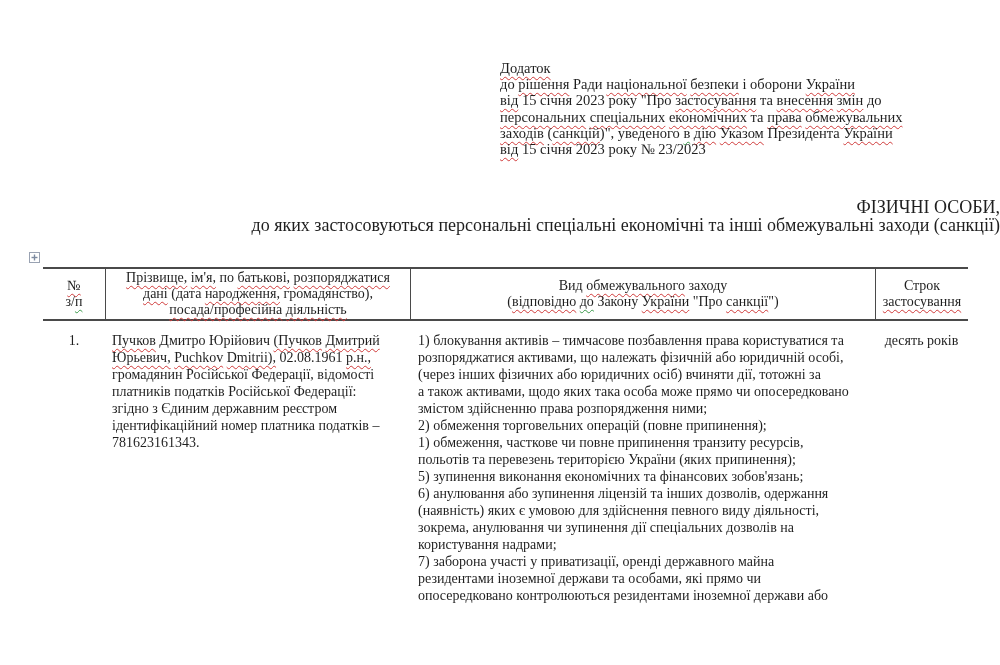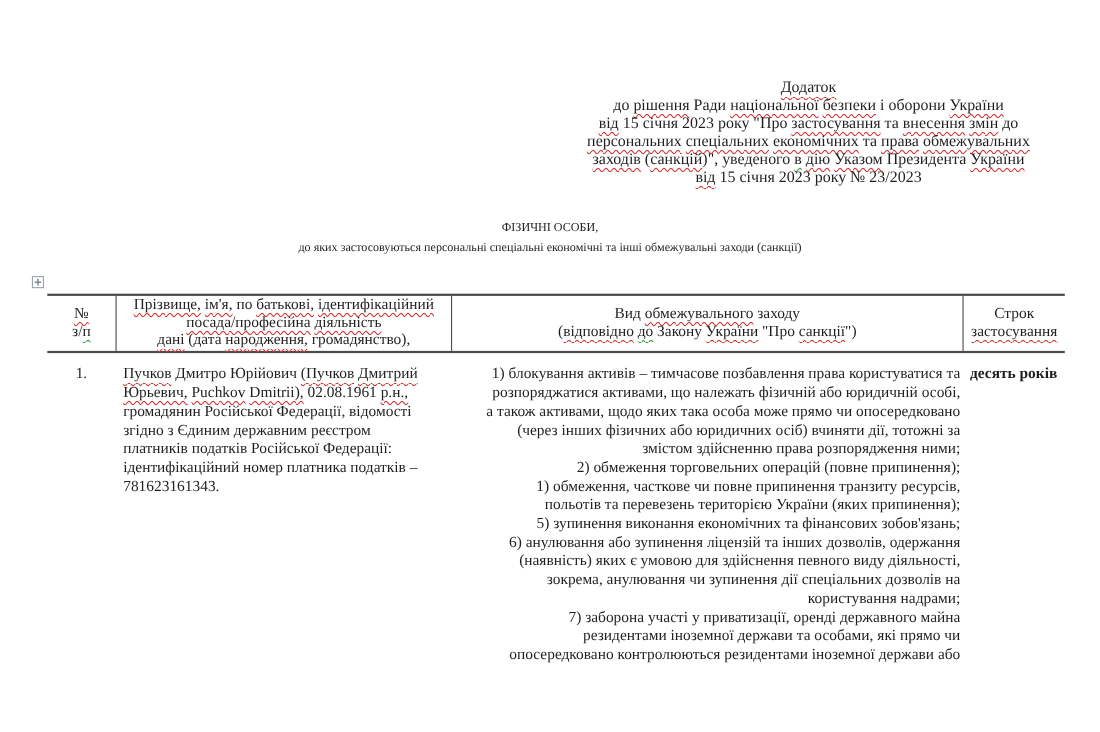--- a/index.html
+++ b/index.html
@@ -20,28 +20,28 @@
   }
   .sq-green {
     text-decoration-line: underline;
     text-decoration-style: wavy;
     text-decoration-color: #3a9a4a;
     text-decoration-thickness: 1px;
     text-underline-offset: 3px;
   }
   #annex-header {
     position: absolute; left 500px;
-    left: 500px; top: 72px; width: 470px;
-    text-align: center;
+    left: 500px; top: 60px; width: 470px;
+    text-align: left;
     font-size: 14.5px; line-height: 16.2px;
   }
   #main-title {
     position: absolute; left: 0; top: 199px; width: 1000px;
-    text-align: center;
-    font-size: 11px; line-height: 17.5px;
+    text-align: right;
+    font-size: 18px; line-height: 17.5px;
   }
   #table-handle {
     position: absolute; left: 28px; top: 250px;
     width: 13px; height: 13px;
     cursor: move;
   }
   #sanctions-table {
     position: absolute; left: 43px; top: 267px; width: 925px;
   }
   .thead {
@@ -64,22 +64,22 @@
     display: grid;
     grid-template-columns: 62px 305px 465px 93px;
   }
   .td {
     padding-top: 11px;
     font-size: 14px; line-height: 17px;
     box-sizing: border-box;
   }
   .td-num { text-align: center; }
   .td-person { padding-left: 7px; padding-right: 2px; }
-  .td-measures { padding-left: 8px; padding-right: 2px; text-align: right; }
-  .td-duration { text-align: center; font-weight: bold; }
+  .td-measures { padding-left: 8px; padding-right: 2px; }
+  .td-duration { text-align: center; }
   .td .tl { white-space: nowrap; }
 </style>
 </head>
 <body>
 
 <div id="annex-header">
     <div class="tl"><span class="sq-red">Додаток</span></div>
     <div class="tl"><span>до </span><span class="sq-red">рішення</span><span> Ради </span><span class="sq-red">національної</span><span> </span><span class="sq-red">безпеки</span><span> і оборони </span><span class="sq-red">України</span></div>
     <div class="tl"><span class="sq-red">від</span><span> 15 січня 2023 року "Про </span><span class="sq-red">застосування</span><span> та </span><span class="sq-red">внесення</span><span> </span><span class="sq-red">змін</span><span> до</span></div>
     <div class="tl"><span class="sq-red">персональних</span><span> </span><span class="sq-red">спеціальних</span><span> </span><span class="sq-red">економічних</span><span> та </span><span class="sq-red">права</span><span> </span><span class="sq-red">обмежувальних</span></div>
@@ -100,50 +100,50 @@
   </svg>
 </span>
 
 <div id="sanctions-table">
   <div class="thead">
     <div class="th">
         <div class="tl"><span class="sq-red">№</span></div>
         <div class="tl"><span>з/</span><span class="sq-green">п</span></div>
       </div>
     <div class="th">
-        <div class="tl"><span class="sq-red">Прізвище,</span><span> </span><span class="sq-red">ім'я,</span><span> по </span><span class="sq-red">батькові,</span><span> </span><span class="sq-red">ідентифікаційний</span></div>
+        <div class="tl"><span class="sq-red">Прізвище,</span><span> </span><span class="sq-red">ім'я,</span><span> по </span><span class="sq-red">батькові,</span><span> </span><span class="sq-red">розпоряджатися</span></div>
+        <div class="tl"><span class="sq-red">дані</span><span> (дата </span><span class="sq-red">народження,</span><span> громадянство),</span></div>
         <div class="tl"><span class="sq-red">посада/професійна</span><span> </span><span class="sq-red">діяльність</span></div>
-        <div class="tl"><span class="sq-red">дані</span><span> (дата </span><span class="sq-red">народження,</span><span> громадянство),</span></div>
       </div>
     <div class="th">
         <div class="tl"><span>Вид </span><span class="sq-red">обмежувального</span><span> заходу</span></div>
         <div class="tl"><span>(</span><span class="sq-red">відповідно</span><span> </span><span class="sq-green">до</span><span> Закону </span><span class="sq-red">України</span><span> "Про </span><span class="sq-red">санкції</span><span>")</span></div>
       </div>
     <div class="th">
         <div class="tl"><span>Строк</span></div>
         <div class="tl"><span class="sq-red">застосування</span></div>
       </div>
   </div>
 
   <div class="tbody-row">
     <div class="td td-num">1.</div>
     <div class="td td-person">
         <div class="tl"><span class="sq-red">Пучков</span><span> Дмитро Юрійович </span><span class="sq-red">(Пучков</span><span> </span><span class="sq-red">Дмитрий</span></div>
         <div class="tl"><span class="sq-red">Юрьевич,</span><span> </span><span class="sq-red">Puchkov</span><span> </span><span class="sq-red">Dmitrii),</span><span> 02.08.1961 </span><span class="sq-red">р.н.,</span></div>
         <div class="tl">громадянин Російської Федерації, відомості</div>
+        <div class="tl">платників податків Російської Федерації:</div>
         <div class="tl">згідно з Єдиним державним реєстром</div>
-        <div class="tl">платників податків Російської Федерації:</div>
         <div class="tl">ідентифікаційний номер платника податків –</div>
         <div class="tl">781623161343.</div>
       </div>
     <div class="td td-measures">
         <div class="tl">1) блокування активів – тимчасове позбавлення права користуватися та</div>
         <div class="tl">розпоряджатися активами, що належать фізичній або юридичній особі,</div>
+        <div class="tl">(через інших фізичних або юридичних осіб) вчиняти дії, тотожні за</div>
         <div class="tl">а також активами, щодо яких така особа може прямо чи опосередковано</div>
-        <div class="tl">(через інших фізичних або юридичних осіб) вчиняти дії, тотожні за</div>
         <div class="tl">змістом здійсненню права розпорядження ними;</div>
         <div class="tl">2) обмеження торговельних операцій (повне припинення);</div>
         <div class="tl">1) обмеження, часткове чи повне припинення транзиту ресурсів,</div>
         <div class="tl">польотів та перевезень територією України (яких припинення);</div>
         <div class="tl">5) зупинення виконання економічних та фінансових зобов'язань;</div>
         <div class="tl">6) анулювання або зупинення ліцензій та інших дозволів, одержання</div>
         <div class="tl">(наявність) яких є умовою для здійснення певного виду діяльності,</div>
         <div class="tl">зокрема, анулювання чи зупинення дії спеціальних дозволів на</div>
         <div class="tl">користування надрами;</div>
         <div class="tl">7) заборона участі у приватизації, оренді державного майна</div>

